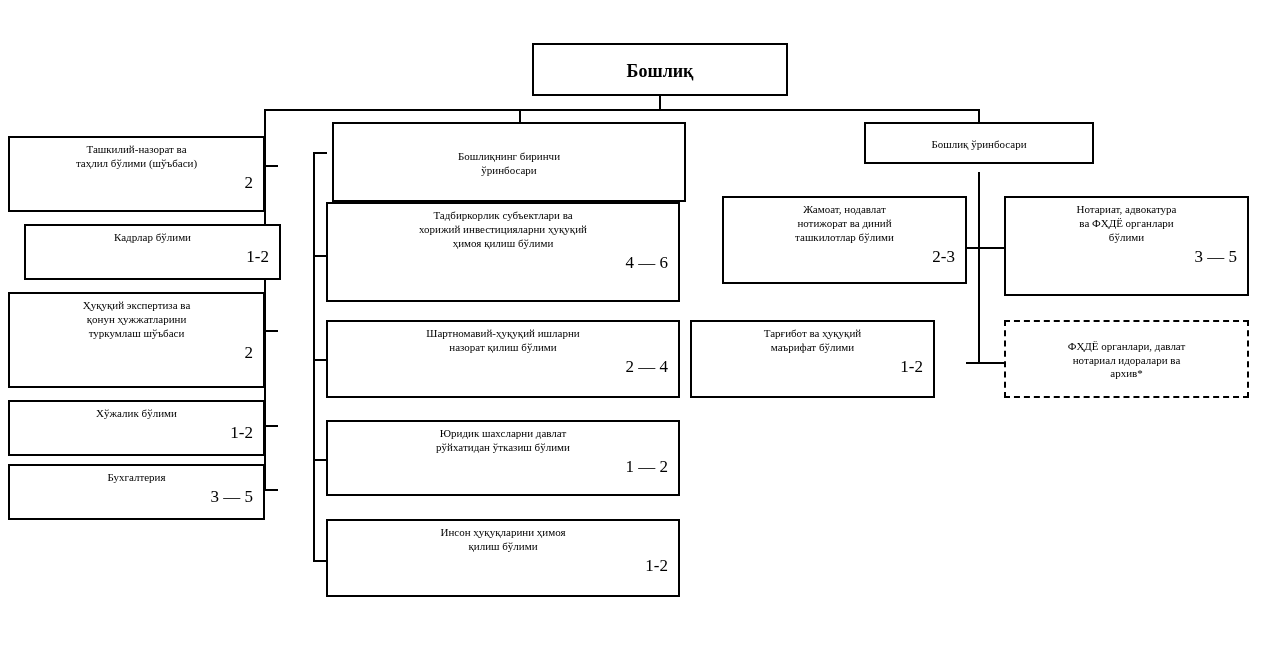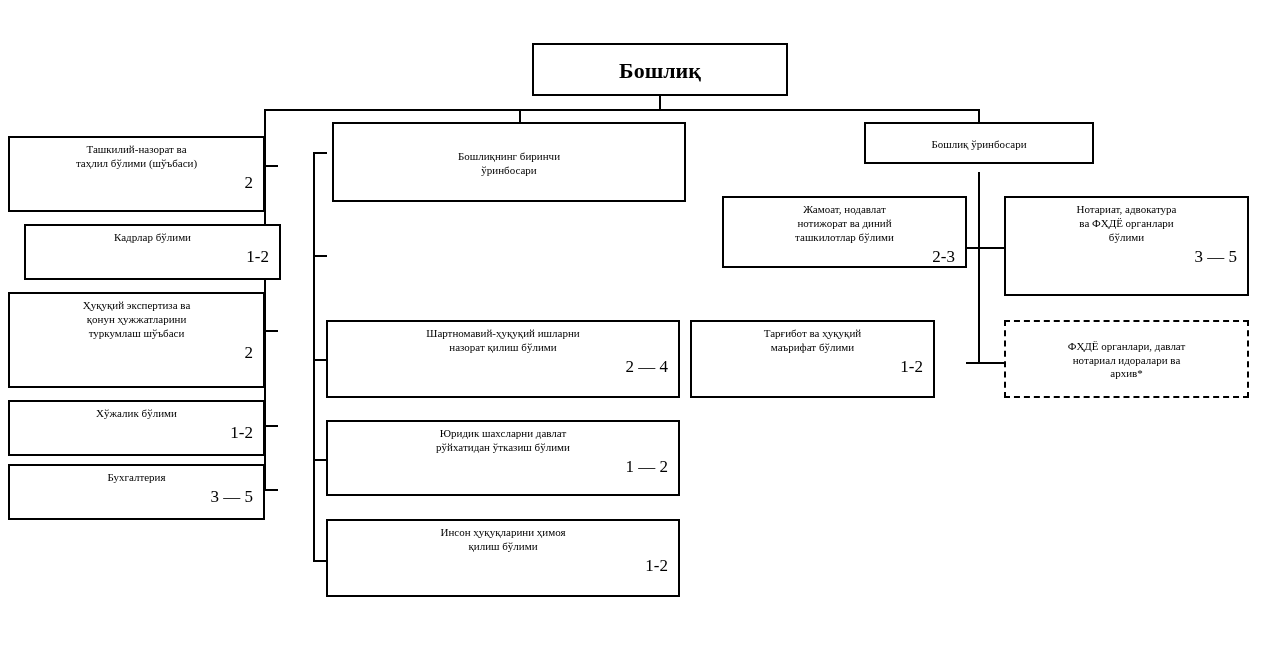--- a/index.html
+++ b/index.html
@@ -40,21 +40,21 @@
     display: block;
     text-align: right;
     font-size: 17px;
     line-height: 1.2;
     color: #000000;
     margin-top: 2px;
     padding-right: 2px;
   }
   .node.title .label {
     font-weight: bold;
-    font-size: 22px;
+    font-size: 18px;
   }
   .node.center-mid {
     display: flex;
     flex-direction: column;
     justify-content: center;
   }
   
   .ln {
     position: absolute;
     background: #000000;
@@ -132,40 +132,46 @@
   <div class="node" style="left:8px; top:400px; width:257px; height:56px;">
     <span class="label">Хўжалик бўлими</span>
     <span class="count">1-2</span>
   </div>
 
   <div class="node" style="left:8px; top:464px; width:257px; height:56px;">
     <span class="label">Бухгалтерия</span>
     <span class="count">3 — 5</span>
   </div>
 
+  <div class="node" style="left:326px; top:202px; width:354px; height:100px;">
+    <span class="label">Тадбиркорлик субъектлари ва
+хорижий инвестицияларни ҳуқуқий
+ҳимоя қилиш бўлими</span>
+    <span class="count">4 — 6</span>
+  </div>
 
   <div class="node" style="left:326px; top:320px; width:354px; height:78px;">
     <span class="label">Шартномавий-ҳуқуқий ишларни
 назорат қилиш бўлими</span>
     <span class="count">2 — 4</span>
   </div>
 
   <div class="node" style="left:326px; top:420px; width:354px; height:76px;">
     <span class="label">Юридик шахсларни давлат
 рўйхатидан ўтказиш бўлими</span>
     <span class="count">1 — 2</span>
   </div>
 
   <div class="node" style="left:326px; top:519px; width:354px; height:78px;">
     <span class="label">Инсон ҳуқуқларини ҳимоя
 қилиш бўлими</span>
     <span class="count">1-2</span>
   </div>
 
-  <div class="node" style="left:722px; top:196px; width:245px; height:72px;">
+  <div class="node" style="left:722px; top:196px; width:245px; height:88px;">
     <span class="label">Жамоат, нодавлат
 нотижорат ва диний
 ташкилотлар бўлими</span>
     <span class="count">2-3</span>
   </div>
 
   <div class="node" style="left:690px; top:320px; width:245px; height:78px;">
     <span class="label">Тарғибот ва ҳуқуқий
 маърифат бўлими</span>
     <span class="count">1-2</span>

